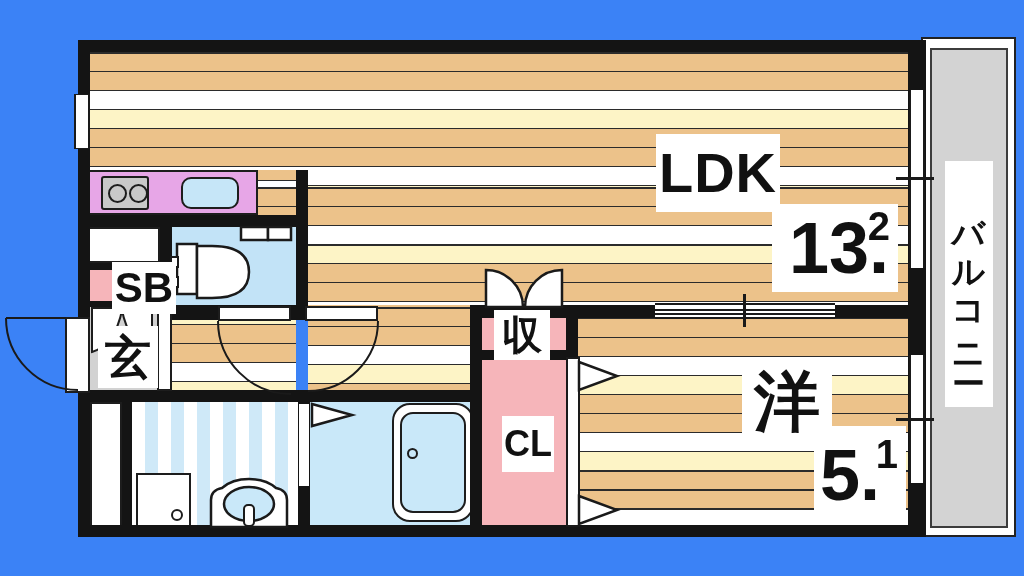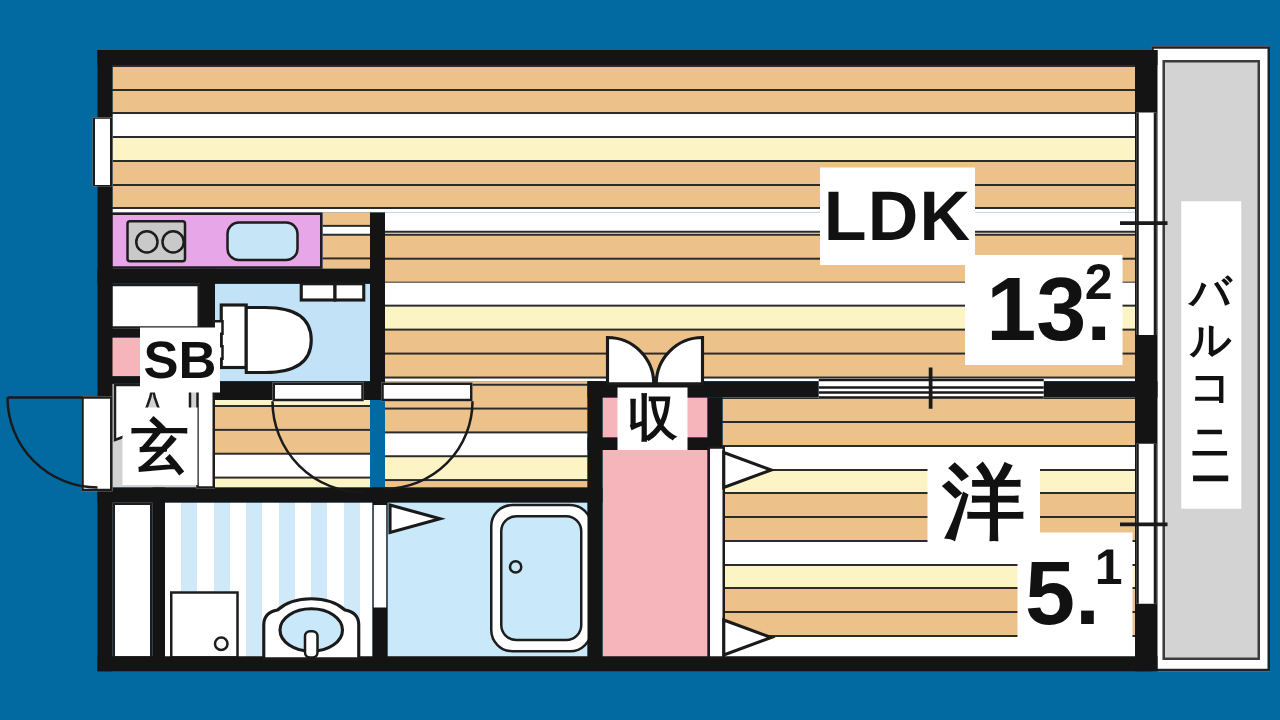--- a/index.html
+++ b/index.html
@@ -1,17 +1,17 @@
 <!DOCTYPE html>
 <html><head>
 <meta charset="utf-8">
 <style>
   html,body{margin:0;padding:0;background:#ffffff;}
   *{box-sizing:border-box;}
-  #stage{position:relative;width:1024px;height:576px;background:#0369a1;overflow:hidden;
+  #stage{position:relative;width:1024px;height:576px;background:#3b82f6;overflow:hidden;
          font-family:"Liberation Sans","DejaVu Sans",sans-serif;color:#111;}
   .abs{position:absolute;}
   
   .hstripes{background-image:repeating-linear-gradient(to bottom,
       #2b2b2b 0 1.5px, #ecc28a 1.5px 19px,
       #2b2b2b 19px 20.5px, #ecc28a 20.5px 38px,
       #2b2b2b 38px 39.5px, #ffffff 39.5px 57px,
       #2b2b2b 57px 58.5px, #fdf4c6 58.5px 76px);}
   .vstripes{background-image:repeating-linear-gradient(to right,
       #ffffff 0 13px, #cfe9f8 13px 26px);}
@@ -136,17 +136,20 @@
   </div>
   <div class="abs label-box" style="left:112px;top:262px;width:64px;height:52px;font-size:42px;">
     <span>SB</span>
   </div>
   <div class="abs label-box" style="left:98px;top:326px;width:60px;height:62px;font-size:46px;">
     <span>玄</span>
   </div>
   <div class="abs label-box" style="left:494px;top:310px;width:56px;height:50px;font-size:40px;">
     <span>収</span>
   </div>
+  <div class="abs label-box" style="left:502px;top:416px;width:52px;height:56px;font-size:36px;">
+    <span>CL</span>
+  </div>
   <div class="abs label-box vtext" style="left:945px;top:161px;width:48px;height:246px;font-size:33px;">
     <span>バルコニー</span>
   </div>
 
 </div>
 
 </body></html>

